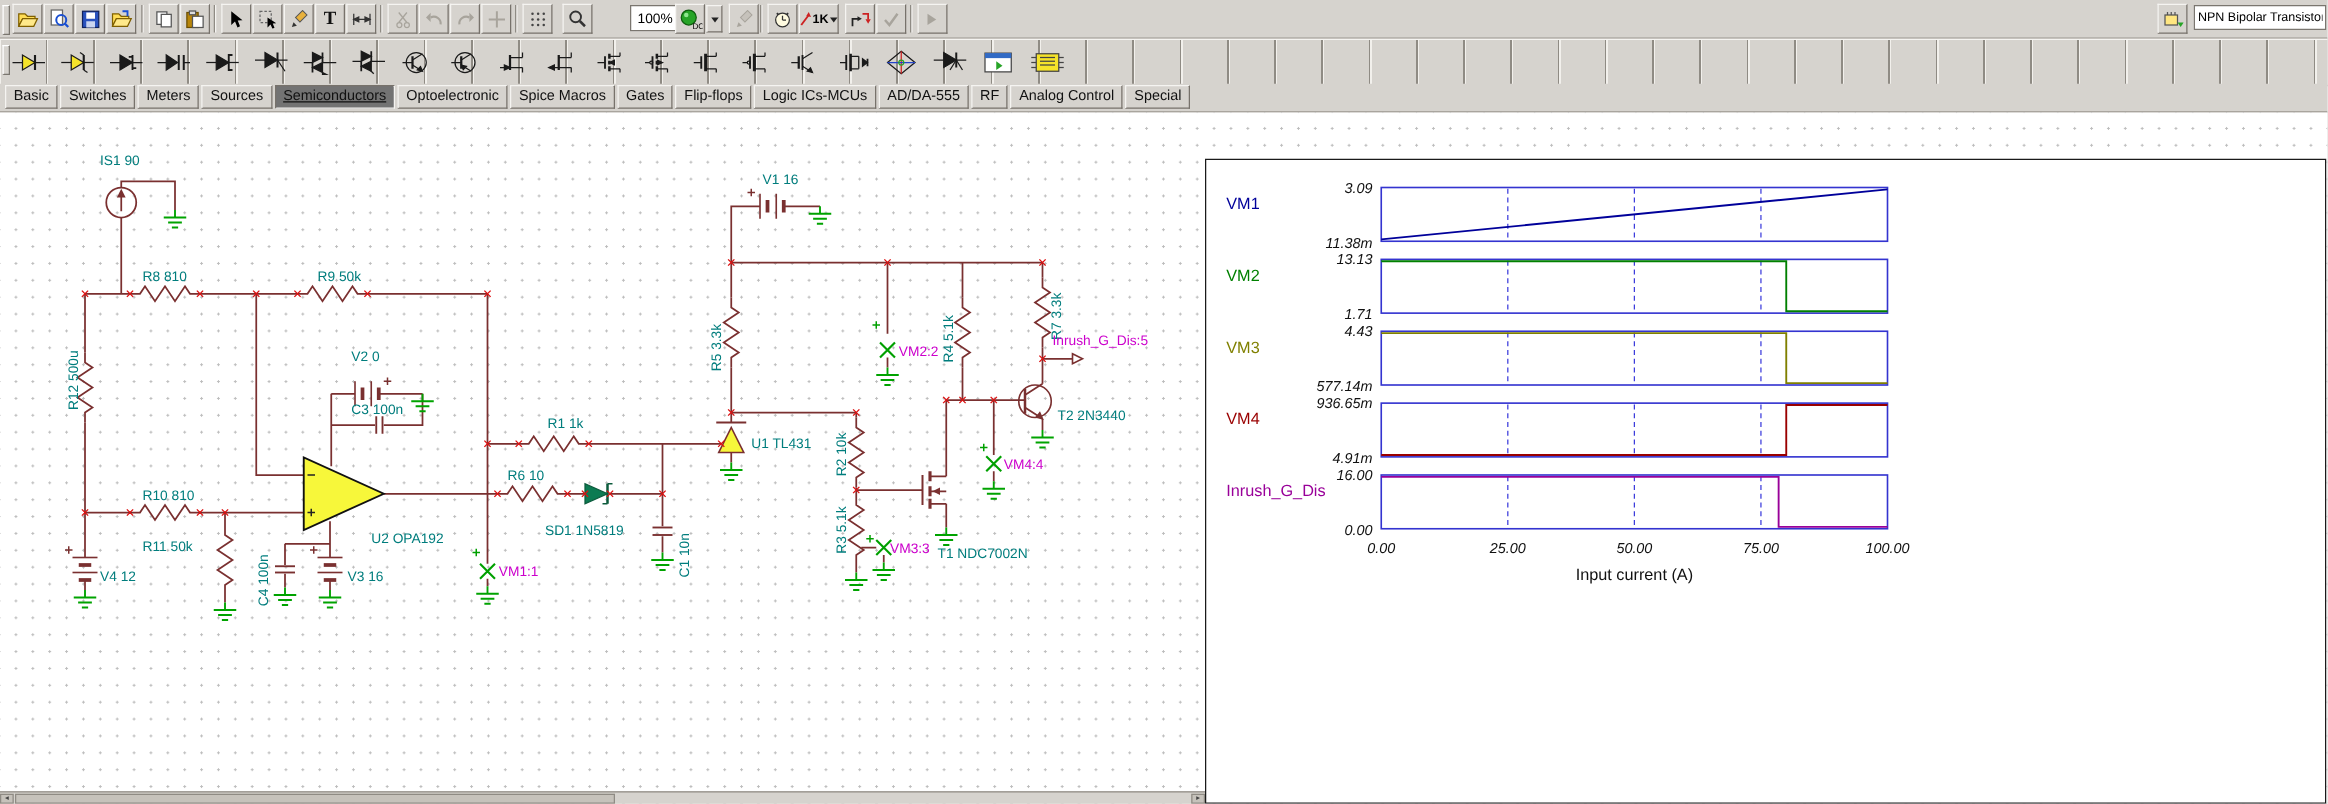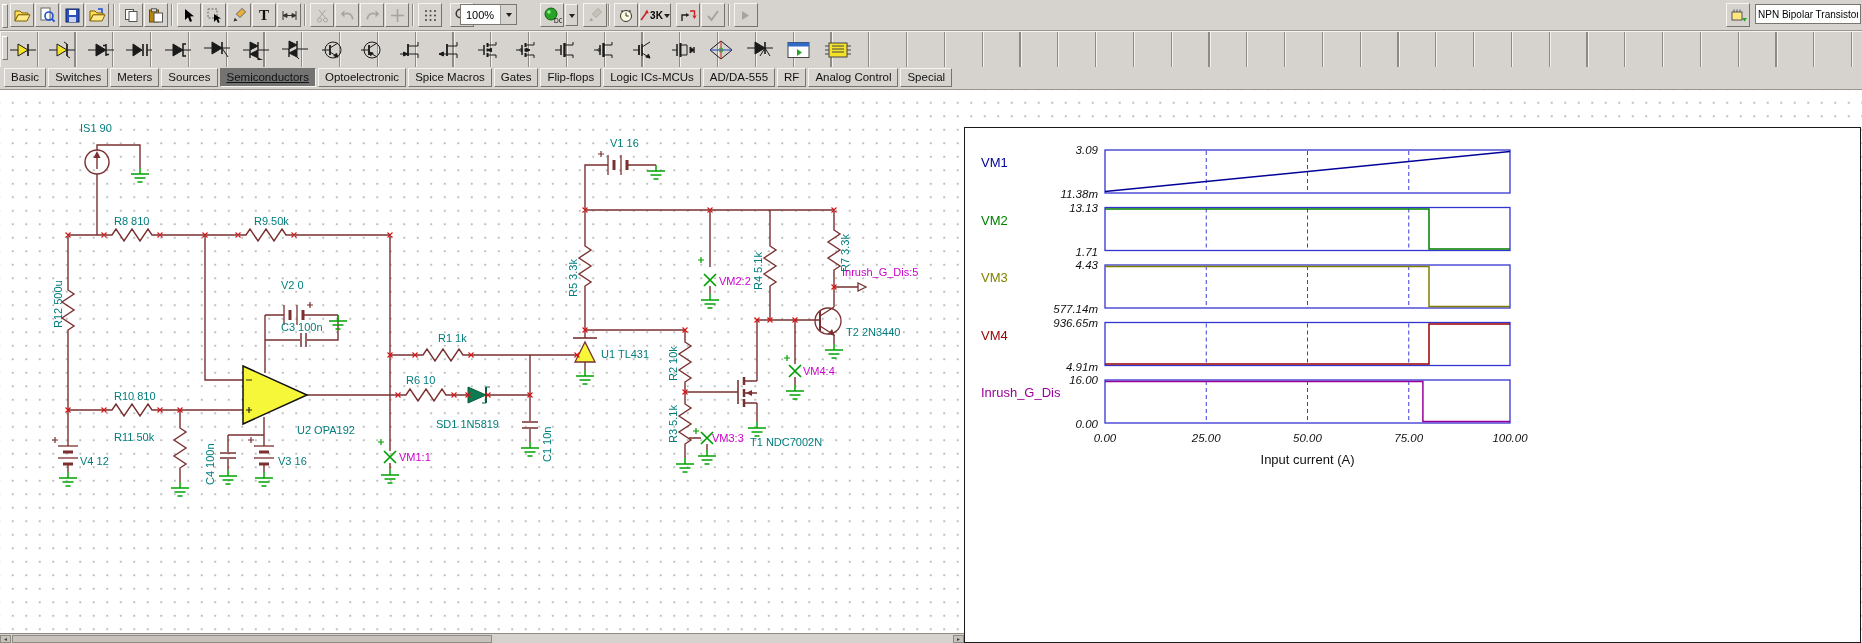--- a/index.html
+++ b/index.html
@@ -201,21 +201,21 @@
         </svg>
   </button>
   <button class="tbtn" style="left:450px">
     <svg width="16" height="16">
           <g>
             <circle cx="6.5" cy="6.5" r="4.3" fill="none" stroke="#333" stroke-width="1.5"></circle>
             <line x1="9.8" y1="9.8" x2="14" y2="14" stroke="#333" stroke-width="2"></line>
           </g>
         </svg>
   </button>
-  <div class="zoombox" style="left:460px">
+  <div class="zoombox" style="left:504px">
     <span>100%</span>
     <span class="dd">
           <span class="dd-tri"></span>
         </span>
   </div>
   <button class="tbtn" style="left:540px">
     <svg width="19" height="18">
           <g>
             <circle cx="8" cy="8" r="6" fill="#27a427" stroke="#0e5e0e"></circle>
             <circle cx="6" cy="6" r="1.8" fill="#8fe78f"></circle>
@@ -248,21 +248,21 @@
           </g>
         </svg>
   </button>
   <div class="tbtn ikbox" style="left:639px;width:32px">
     <svg width="9" height="12">
           <g>
             <line x1="1" y1="11" x2="7" y2="3" stroke="#cc2222" stroke-width="1.5"></line>
             <polygon points="7,0.5 8.8,4.5 5,3.8" fill="#cc2222"></polygon>
           </g>
         </svg>
-    <b>3K</b>
+    <b>1K</b>
     <span class="dd-tri"></span>
   </div>
   <button class="tbtn" style="left:676px">
     <svg width="17" height="15">
           <g>
             <polyline points="2,13 2,7 6.5,7" fill="none" stroke="#222" stroke-width="1.4"></polyline>
             <polygon points="9.5,7 6,5 6,9" fill="#222"></polygon>
             <polyline points="10,3 14.5,3 14.5,7.5" fill="none" stroke="#cc2222" stroke-width="1.4"></polyline>
             <polygon points="14.5,11 12.4,7.4 16.6,7.4" fill="#cc2222"></polygon>
           </g>

